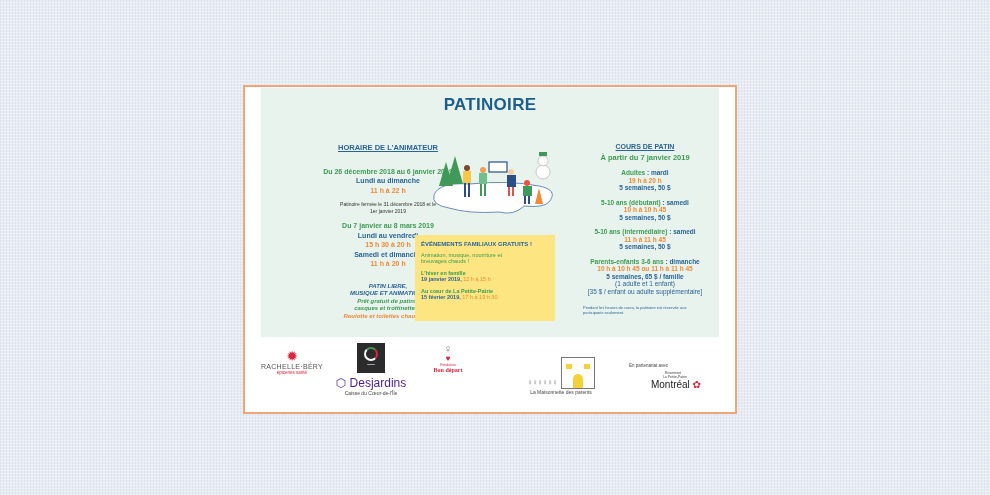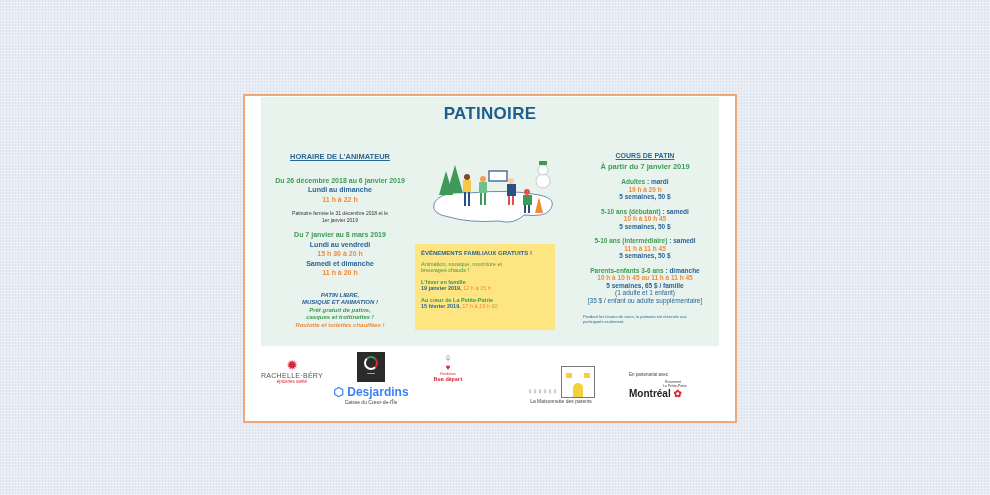--- a/index.html
+++ b/index.html
@@ -6,35 +6,35 @@
   body{
     width:990px;height:495px;overflow:hidden;position:relative;
     background-color:#e7ecf4;
     background-image:
       repeating-linear-gradient(0deg, rgba(255,255,255,0.35) 0 1px, transparent 1px 3px),
       repeating-linear-gradient(90deg, rgba(200,208,225,0.35) 0 1px, transparent 1px 3px);
     font-family:"Liberation Sans", sans-serif;
   }
   .poster{
     position:absolute;left:243px;top:85px;width:490px;height:325px;
-    background:#ffffff;border:2px solid #f0a776;box-sizing:content-box;margin-top:9px;
+    background:#ffffff;border:2px solid #f0a776;box-sizing:content-box;
   }
   .panel{
     position:absolute;left:16px;top:1px;width:458px;height:249px;
     background:#e9f3ee;
   }
   .title1{position:absolute;left:0;width:100%;top:7px;text-align:center;
     color:#1d5e8c;font-weight:bold;font-size:17px;letter-spacing:0.3px;}
   .title2{position:absolute;left:0;width:100%;top:29px;text-align:center;
     color:#5ab17a;font-weight:bold;font-size:17px;letter-spacing:0.5px;}
   .blue{color:#2a6496;}
   .green{color:#3c9b52;}
   .orange{color:#f08a35;}
   .col{position:absolute;text-align:center;font-weight:bold;}
-  .left{left:0;top:55px;width:158px;font-size:7px;line-height:9.5px;}
+  .left{left:0;top:55px;width:158px;font-size:7px;line-height:9.5px;padding-left:48px;}
   .hdr{text-decoration:underline;color:#2a6496;font-size:7.5px;margin-bottom:14px;}
   .gap{height:6px;}
   .small{font-weight:normal;font-size:5px;line-height:7px;color:#333;}
   .italic{font-style:italic;font-size:6px;line-height:7.5px;}
   .right{left:310px;top:55px;width:148px;font-size:6.5px;line-height:7.5px;}
   .right .hdr{margin-bottom:3px;font-size:7px;}
   .right .sub{font-size:7.5px;margin-bottom:8px;}
   .right .norm{font-weight:normal;}
   .right .fine{font-weight:normal;font-size:4px;line-height:5px;color:#2a6496;text-align:left;padding-left:12px;margin-top:10px;}
   .illus{position:absolute;left:168px;top:62px;width:145px;height:70px;}
@@ -152,21 +152,21 @@
     <div class="logo" style="left:12px;top:10px;width:70px;">
       <div style="color:#d9263a;font-size:14px;line-height:14px;">✹</div>
       <div style="font-size:7px;color:#555;letter-spacing:0.3px;">RACHELLE·BÉRY</div>
       <div style="font-size:4.5px;color:#d9263a;">épiceries santé</div>
     </div>
     <div class="logo" style="left:112px;top:4px;width:28px;height:30px;background:#2b2b2b;">
       <div style="width:14px;height:14px;margin:4px auto 0;border:2px solid #fff;border-radius:50%;box-sizing:border-box;border-top-color:#3c9b52;border-right-color:#d9263a;"></div>
       <div style="font-size:2.5px;color:#ccc;margin-top:2px;">▬▬▬</div>
     </div>
     <div class="logo" style="left:86px;top:38px;width:80px;">
-      <div style="color:#3b82f6;font-weight:bold;font-size:12px;line-height:13px;"><span>⬡</span> <span>Desjardins</span></div>
+      <div style="color:#4c1d95;font-weight:normal;font-size:12px;line-height:13px;"><span>⬡</span> <span>Desjardins</span></div>
       <div style="font-size:5px;color:#444;">Caisse du Cœur-de-l'Île</div>
     </div>
     <div class="logo" style="left:180px;top:4px;width:46px;">
       <div style="font-size:12px;color:#888;line-height:12px;">♀</div>
       <div style="font-size:8px;color:#d9263a;line-height:8px;">♥</div>
       <div style="font-size:3.5px;color:#d9263a;">Fondation</div>
       <div style="font-size:6px;color:#d9263a;font-weight:bold;font-family:'Liberation Serif',serif;">Bon départ</div>
     </div>
     <div class="logo" style="left:280px;top:18px;width:72px;">
       <div style="position:relative;height:32px;">
@@ -176,16 +176,16 @@
           <div style="position:absolute;right:4px;top:6px;width:6px;height:5px;background:#f5d03a;"></div>
           <div style="position:absolute;left:11px;bottom:0;width:10px;height:14px;background:#f5d03a;border-radius:5px 5px 0 0;"></div>
         </div>
       </div>
       <div style="font-size:5px;color:#444;">La Maisonnette des parents</div>
     </div>
     <div class="logo" style="left:384px;top:24px;width:72px;text-align:left;">
       <div style="font-size:4.5px;color:#444;margin-bottom:3px;">En partenariat avec</div>
       <div style="font-size:3.5px;color:#444;text-align:right;padding-right:20px;">Rosemont</div>
       <div style="font-size:3.5px;color:#444;text-align:right;padding-right:14px;">La Petite-Patrie</div>
-      <div style="font-size:10px;color:#222;font-weight:bold;line-height:11px;"><span>Montréal</span><span style="color:#d9263a;font-size:10px;"> ✿</span></div>
+      <div style="font-size:10px;color:#222;font-weight:normal;line-height:11px;text-align:right;"><span>Montréal</span><span style="color:#d9263a;font-size:10px;"> ✿</span></div>
     </div>
   </div>
 </div>
 
 </body></html>

